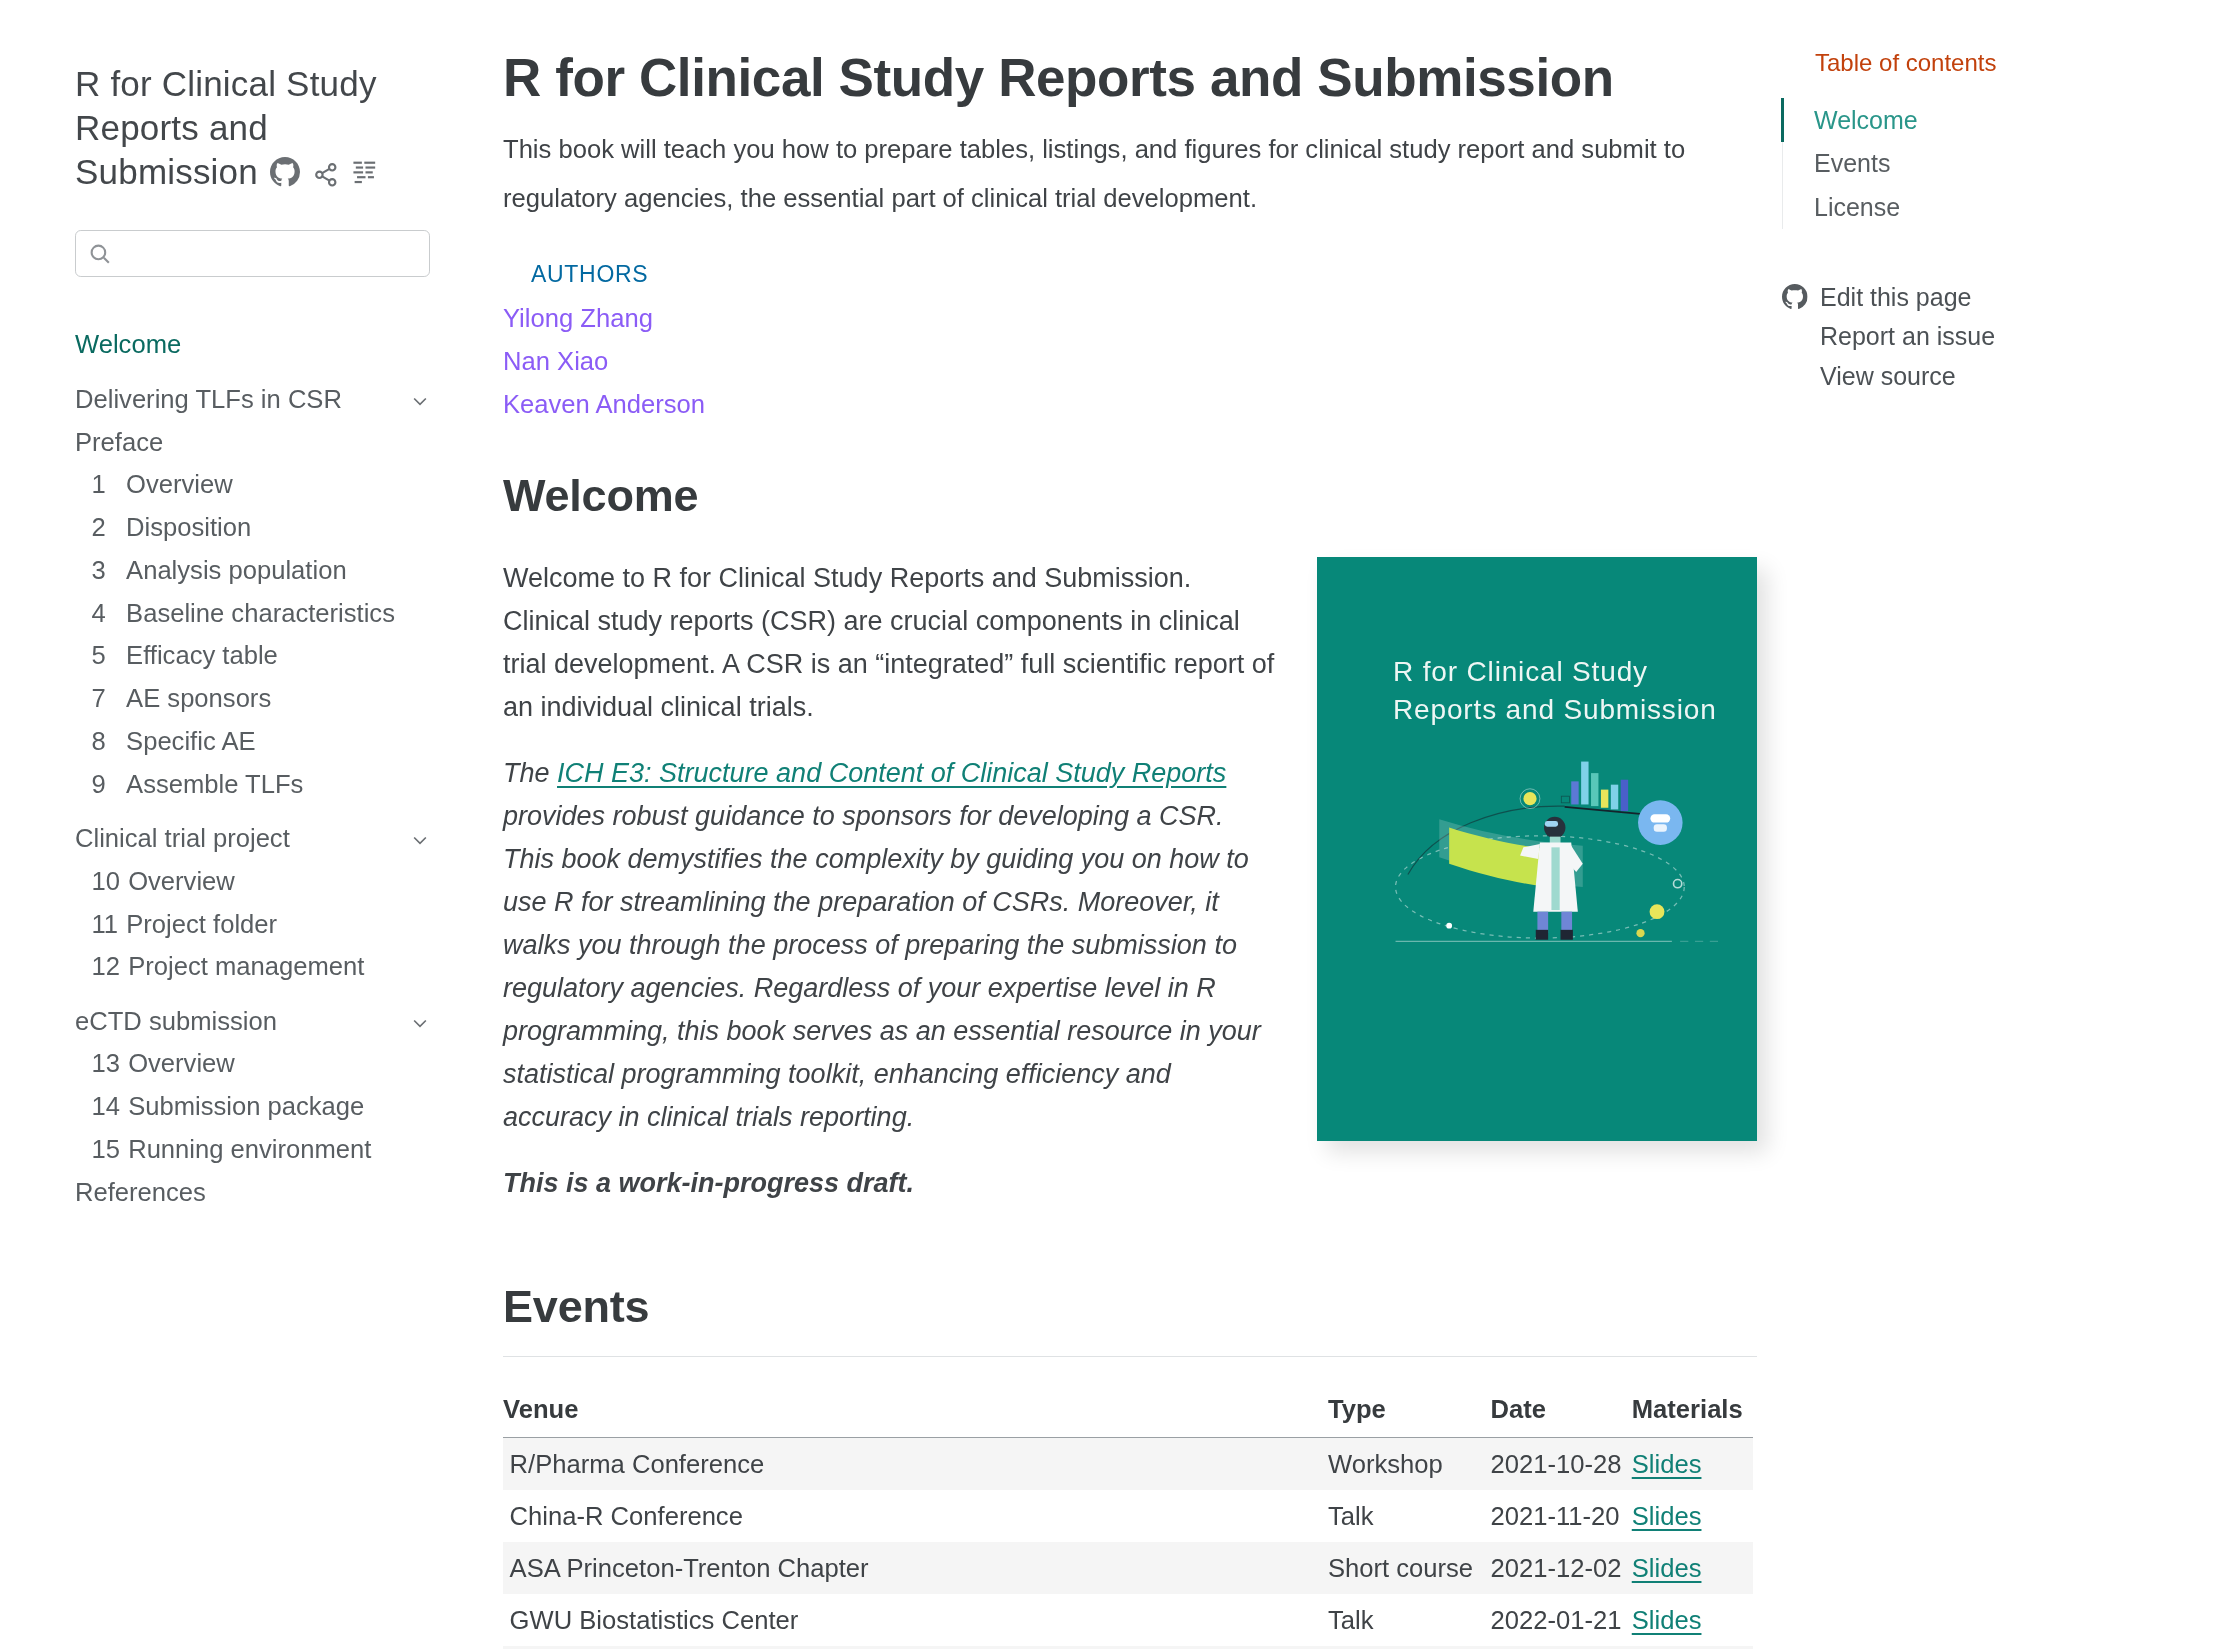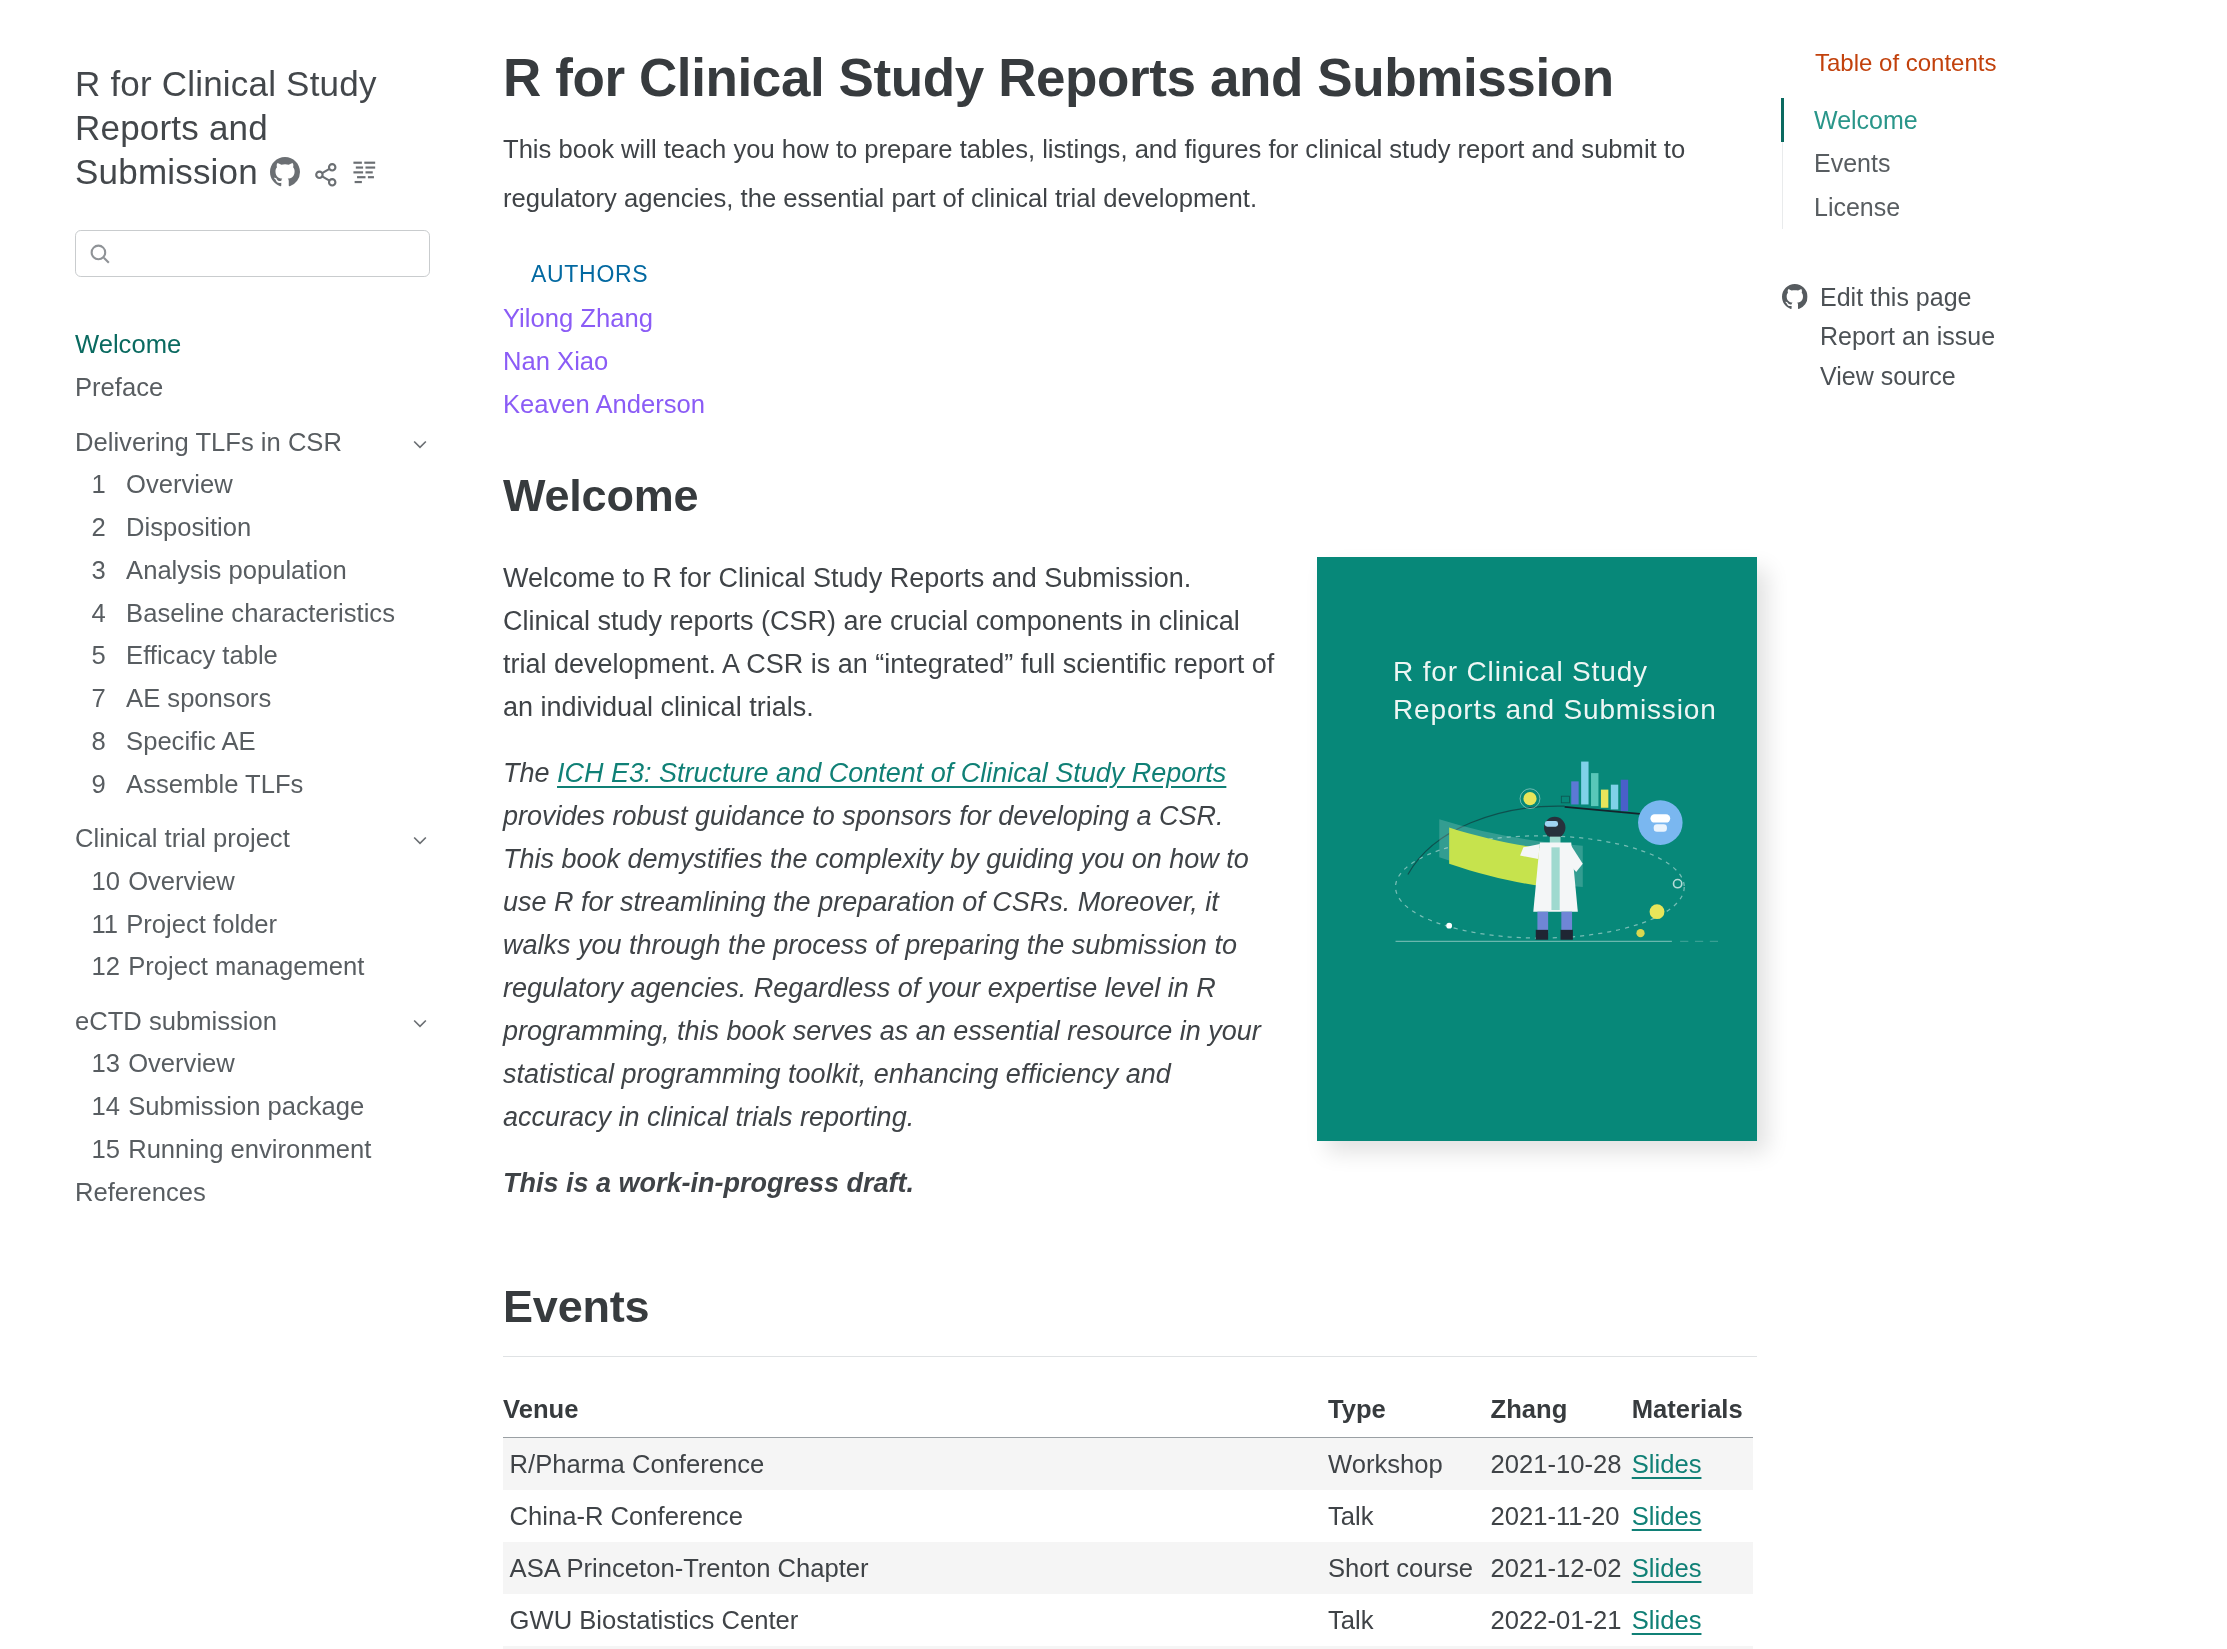--- a/index.html
+++ b/index.html
@@ -175,29 +175,29 @@
           <use href="#i-search"></use>
         </svg></span>
     <input class="search-input" type="text" placeholder="" style="">
   </div>
 
   <ul class="sidebar-nav">
       <li class="nav-item top active">
     <span class="lbl">Welcome</span>
     
   </li>
-      <li class="nav-item top">
-    <span class="lbl">Preface</span>
-    
-  </li>
       <li class="nav-item top section">
     <span class="lbl">Delivering TLFs in CSR</span>
     <span class="chev"><svg width="20" height="20" viewBox="0 0 24 24">
             <use href="#i-chevron"></use>
           </svg></span>
+  </li>
+      <li class="nav-item top">
+    <span class="lbl">Preface</span>
+    
   </li>
       <li class="nav-item sub">
     <span class="num">1</span><span class="lbl">Overview</span>
   </li>
       <li class="nav-item sub">
     <span class="num">2</span><span class="lbl">Disposition</span>
   </li>
       <li class="nav-item sub">
     <span class="num">3</span><span class="lbl">Analysis population</span>
   </li>
@@ -332,21 +332,21 @@
     </div>
   </div>
 
   <h2 class="h2 events-h2">Events</h2>
 
   <table class="events-table">
     <thead>
       <tr>
         <th class="col-venue">Venue</th>
         <th class="col-type">Type</th>
-        <th class="col-date">Zhang</th>
+        <th class="col-date">Date</th>
         <th class="col-mat">Materials</th>
       </tr>
     </thead>
     <tbody id="events-body">
         <tr>
     <td class="col-venue c-venue">R/Pharma Conference</td>
     <td class="col-type c-type">Workshop</td>
     <td class="col-date c-date">2021-10-28</td>
     <td class="col-mat"><a class="slides-link">Slides</a></td>
   </tr>

